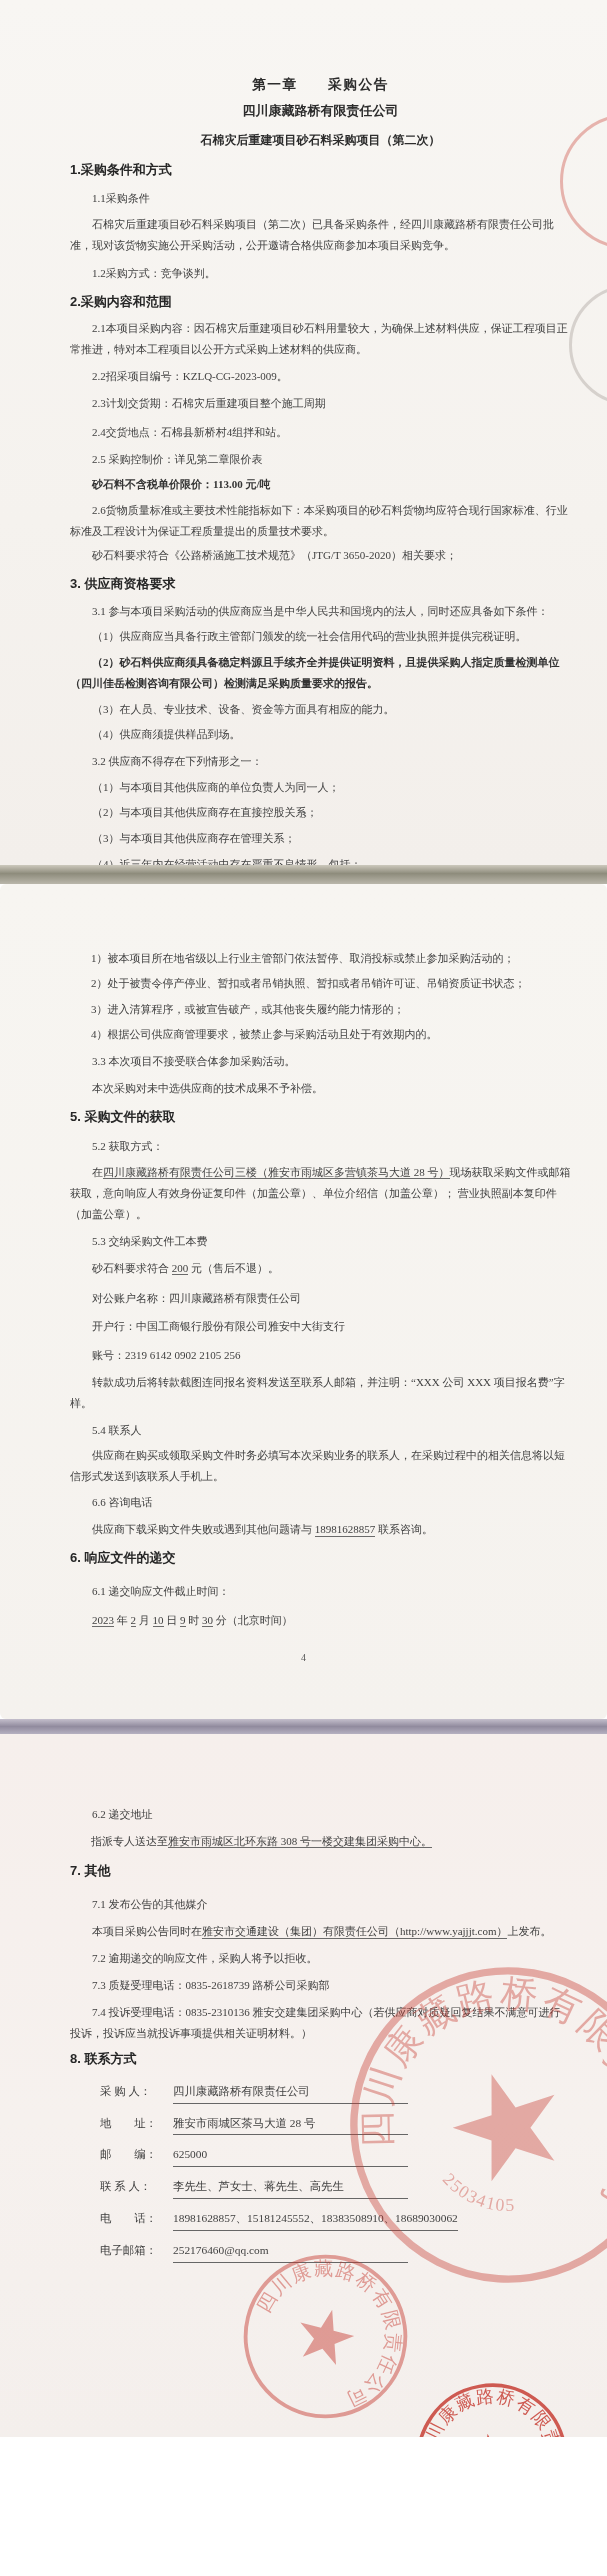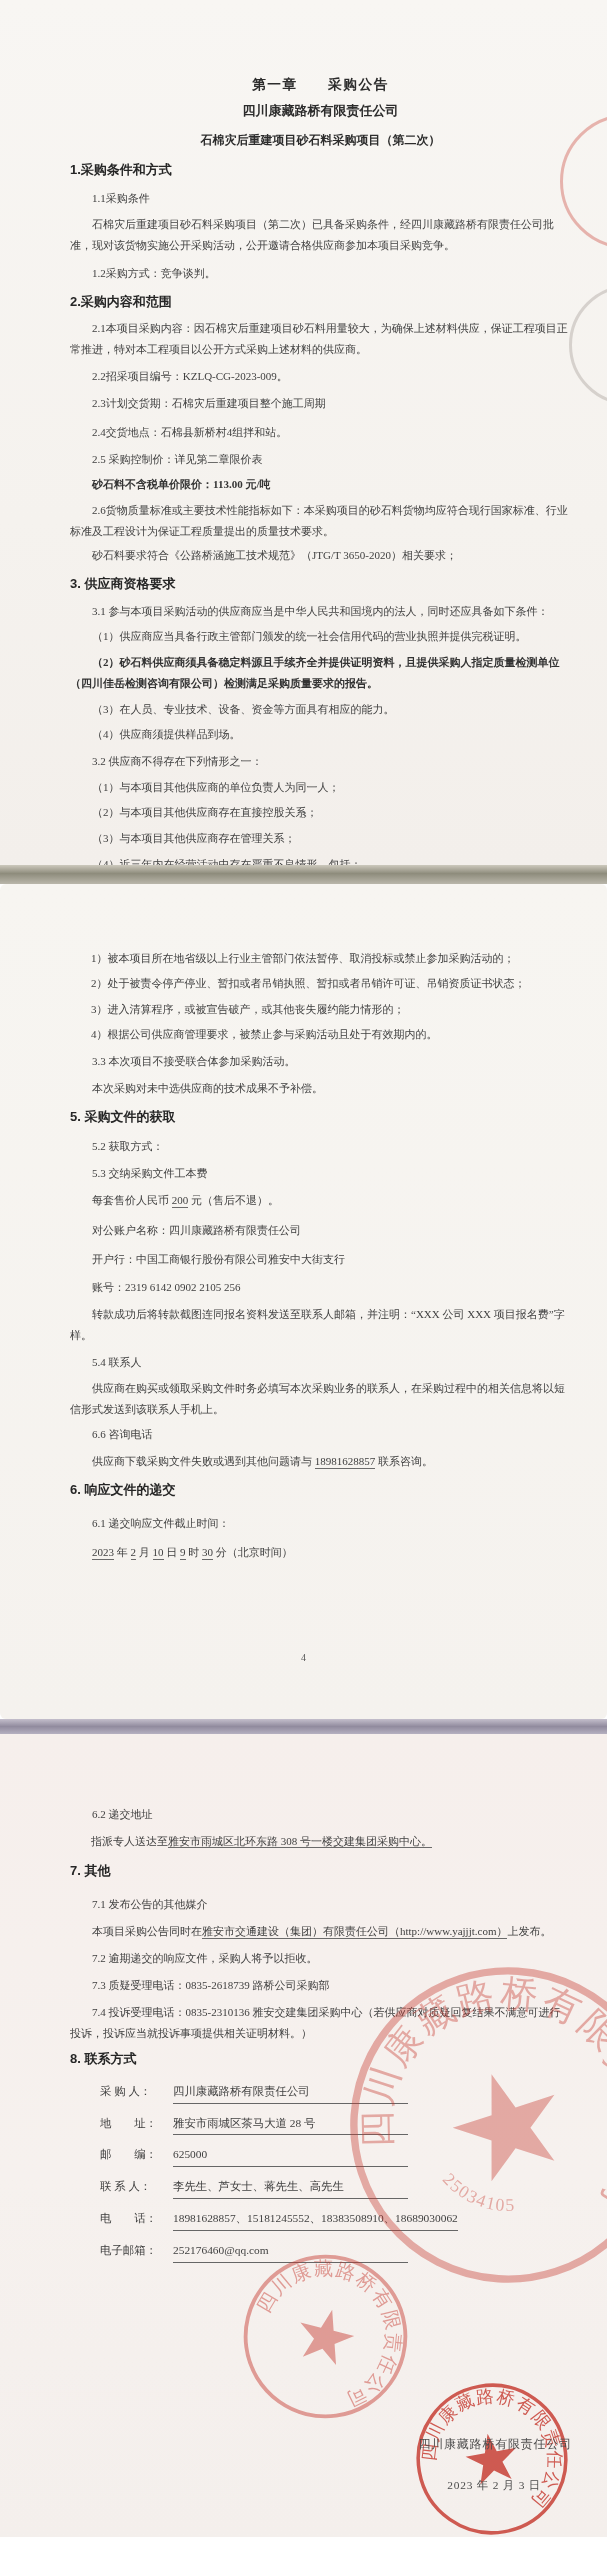--- a/index.html
+++ b/index.html
@@ -1,20 +1,20 @@
 <!DOCTYPE html>
 <html style="font-size:12px"><head>
 <meta charset="utf-8">
 <style>
   html,body{margin:0;padding:0;background:#ffffff;}
   .scan{position:relative;width:607px;font-family:"Liberation Serif","DejaVu Serif",serif;color:#414141;}
   .page{position:relative;overflow:hidden;}
   .page-a{height:865px;background:linear-gradient(180deg,#f8f6f3 0%,#f5f2ee 60%,#f3efeb 100%);}
   .page-b{height:835px;background:linear-gradient(180deg,#f7f5f1 0%,#f5f2ee 100%);border-radius:6px;}
-  .page-c{height:803px;background:linear-gradient(180deg,#f6efec 0%,#f6f1ee 55%,#f4efec 100%);}
+  .page-c{height:703px;background:linear-gradient(180deg,#f6efec 0%,#f6f1ee 55%,#f4efec 100%);}
   .band{width:607px;}
   .band-1{height:19px;background:linear-gradient(180deg,#cdc9bd 0%,#8e8c7c 45%,#b9b6aa 100%);}
   .band-2{height:15px;background:linear-gradient(180deg,#c4bfcc 0%,#918b9e 50%,#b5b0c0 100%);}
   .inner{padding:0 36px 0 70px;}
   .ttl{text-align:center;font-family:"Liberation Sans","DejaVu Sans",sans-serif;font-weight:bold;color:#2c2c2c;}
   .ttl-ch{font-size:13.7px;line-height:21px;padding-top:74px;letter-spacing:1.5px;}
   .ttl-co{font-size:13px;line-height:20px;margin-top:6px;}
   .ttl-pj{font-size:12px;line-height:20px;margin-top:9px;}
   .h{font-family:"Liberation Sans","DejaVu Sans",sans-serif;font-weight:bold;font-size:13px;line-height:23px;color:#262626;margin:6px 0 0 0;}
   .t{font-size:11px;line-height:21px;margin:4.6px 0 0 0;text-indent:2em;}
@@ -82,22 +82,23 @@
   <div class="page page-b">
     <div class="inner" style="padding-top:59px;">
       <div class="t noind" style="padding-left:21px;">1）被本项目所在地省级以上行业主管部门依法暂停、取消投标或禁止参加采购活动的；</div>
       <div class="t noind" style="padding-left:21px;">2）处于被责令停产停业、暂扣或者吊销执照、暂扣或者吊销许可证、吊销资质证书状态；</div>
       <div class="t noind" style="padding-left:21px;">3）进入清算程序，或被宣告破产，或其他丧失履约能力情形的；</div>
       <div class="t noind" style="padding-left:21px;">4）根据公司供应商管理要求，被禁止参与采购活动且处于有效期内的。</div>
       <div class="t mt8">3.3 本次项目不接受联合体参加采购活动。</div>
       <div class="t mt8">本次采购对未中选供应商的技术成果不予补偿。</div>
       <div class="h">5. 采购文件的获取</div>
       <div class="t mt10">5.2 获取方式：</div>
+      <div class="t"><span>在</span><span class="seg-u">四川康藏路桥有限责任公司三楼（雅安市雨城区多营镇茶马大道 28 号）</span><span>现场获取采购文件或邮箱获取，意向响应人有效身份证复印件（加盖公章）、单位介绍信（加盖公章）； 营业执照副本复印件（加盖公章）。</span></div>
       <div class="t mt8">5.3 交纳采购文件工本费</div>
-      <div class="t mt8"><span>每套售价人民币 </span><span class="seg-u">200</span><span> 元（售后不退）。</span></div>
+      <div class="t mt8"><span>砂石料要求符合 </span><span class="seg-u">200</span><span> 元（售后不退）。</span></div>
       <div class="t mt12">对公账户名称：四川康藏路桥有限责任公司</div>
       <div class="t mt10">开户行：中国工商银行股份有限公司雅安中大街支行</div>
       <div class="t mt10">账号：2319 6142 0902 2105 256</div>
       <div class="t mt8">转款成功后将转款截图连同报名资料发送至联系人邮箱，并注明：“XXX 公司 XXX 项目报名费”字样。</div>
       <div class="t mt8">5.4 联系人</div>
       <div class="t">供应商在购买或领取采购文件时务必填写本次采购业务的联系人，在采购过程中的相关信息将以短信形式发送到该联系人手机上。</div>
       <div class="t">6.6 咨询电话</div>
       <div class="t mt8"><span>供应商下载采购文件失败或遇到其他问题请与 </span><span class="seg-u">18981628857</span><span> 联系咨询。</span></div>
       <div class="h">6. 响应文件的递交</div>
       <div class="t mt16">6.1 递交响应文件截止时间：</div>

